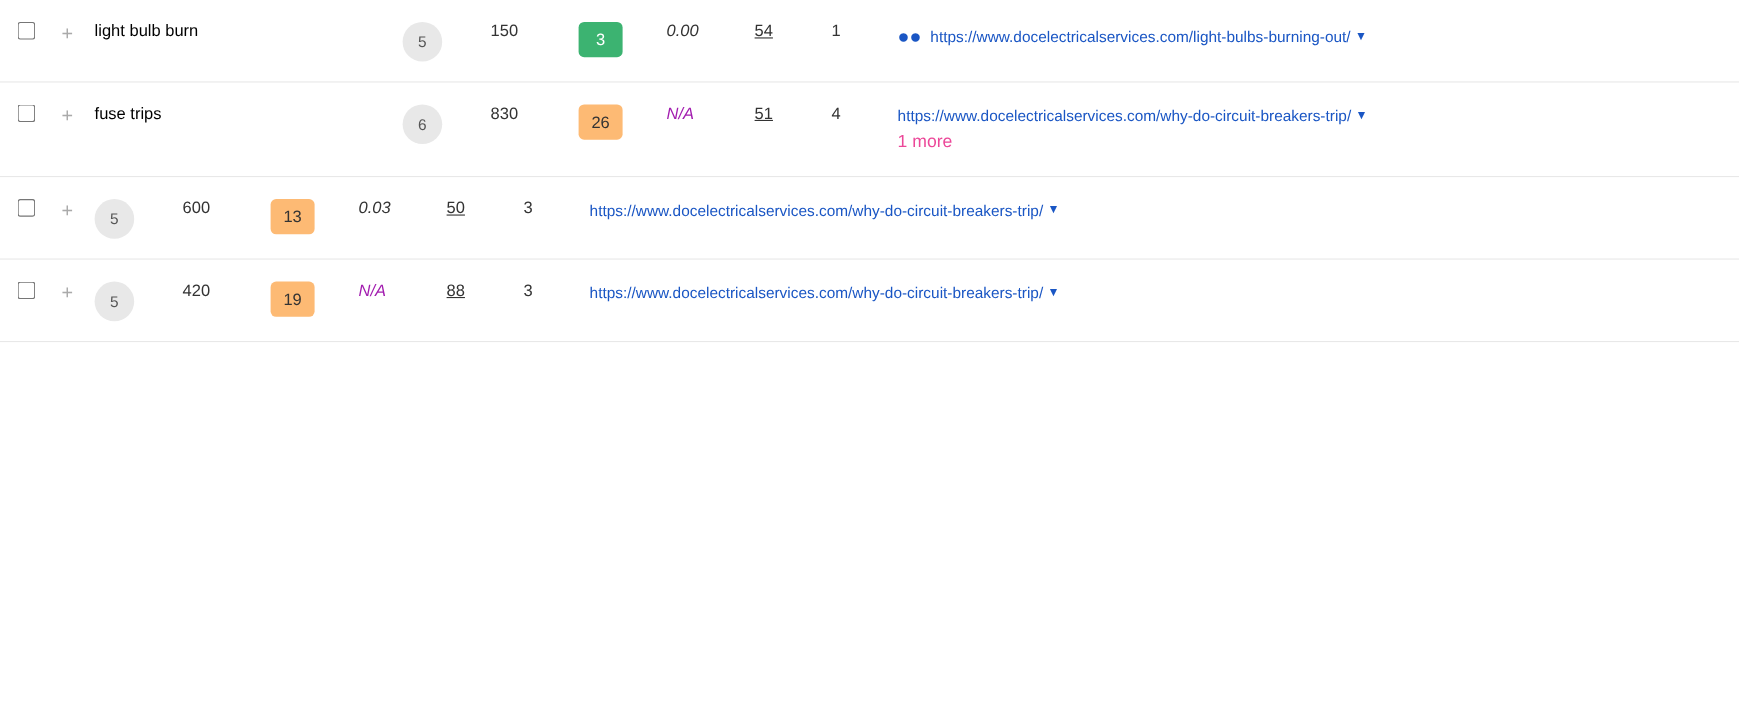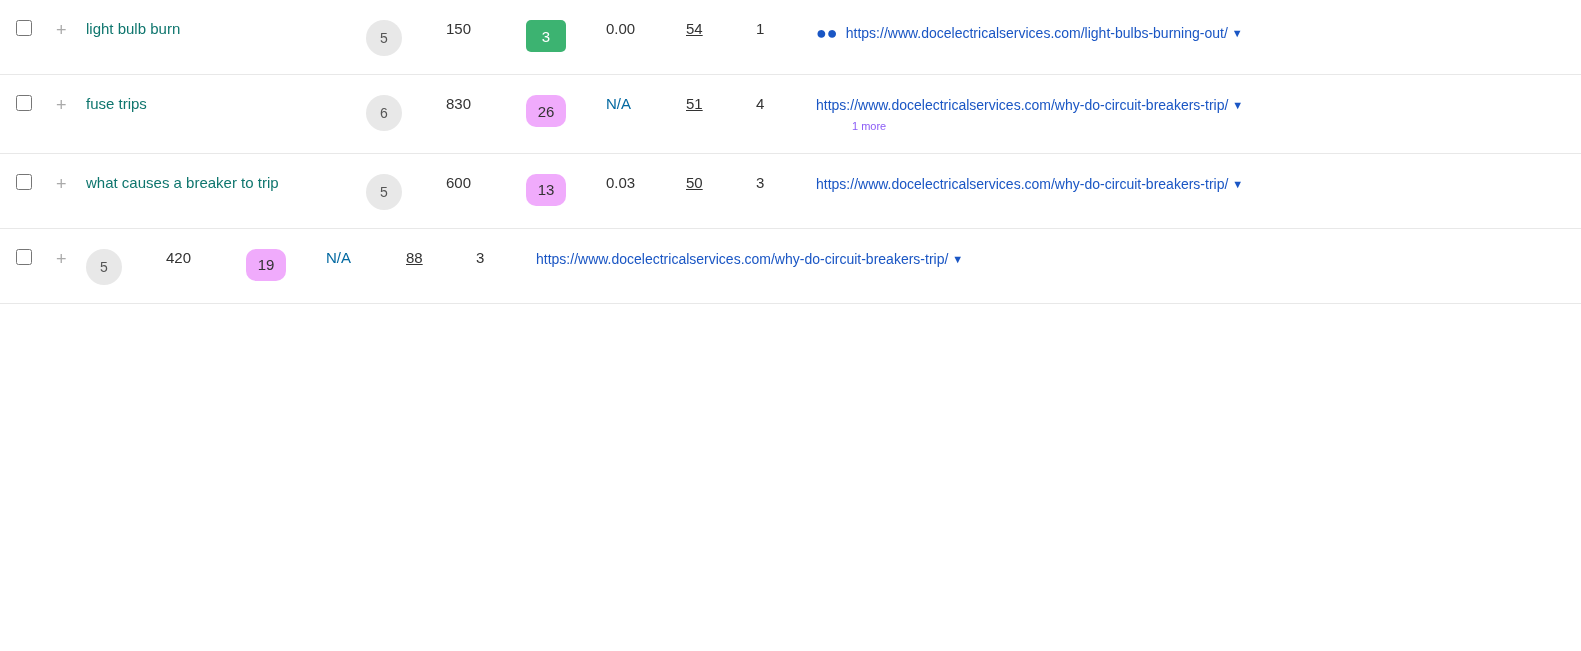--- a/index.html
+++ b/index.html
@@ -33,21 +33,21 @@
       padding-top: 2px;
       flex-shrink: 0;
       color: #aaa;
       font-size: 18px;
       cursor: pointer;
       user-select: none;
     }
     .col-keyword {
       width: 280px;
       flex-shrink: 0;
-      color: #0f766e;
+      color: #000000;
       font-size: 15px;
       line-height: 1.4;
     }
     .col-kd {
       width: 80px;
       flex-shrink: 0;
       display: flex;
       align-items: flex-start;
       padding-top: 2px;
     }
@@ -60,20 +60,21 @@
     .col-position {
       width: 80px;
       flex-shrink: 0;
       padding-top: 2px;
     }
     .col-cpc {
       width: 80px;
       flex-shrink: 0;
       color: #333;
       padding-top: 2px;
+      font-style: italic;
     }
     .col-traffic {
       width: 70px;
       flex-shrink: 0;
       color: #333;
       padding-top: 2px;
       text-decoration: underline;
     }
     .col-results {
       width: 60px;
@@ -112,49 +113,47 @@
       border-radius: 5px;
       font-size: 15px;
       font-weight: 500;
       padding: 0 6px;
     }
     .pos-green-dark {
       background: #3cb371;
       color: #fff;
     }
     .pos-green-light {
-      background: #f0abfc;
-      color: #333;
-      border-radius: 10px;
+      background: #fdba74;
+      color: #333;
     }
     .na-text {
-      color: #0369a1;
+      color: #a21caf;
       font-size: 15px;
       margin-top: 22px;
     }
     .url-line {
       display: flex;
       align-items: center;
       gap: 4px;
       flex-wrap: wrap;
     }
     .url-text {
       color: #1a56c4;
       font-size: 14px;
       word-break: break-all;
     }
     .dropdown-arrow {
       color: #1a56c4;
       font-size: 11px;
       flex-shrink: 0;
     }
     .more-text {
-      color: #8b5cf6;
-      font-size: 11px;
-      margin-left: 36px;
+      color: #ec4899;
+      font-size: 16px;
     }
     input[type="checkbox"] {
       width: 16px;
       height: 16px;
       cursor: pointer;
     }
     .dot-icon {
       display: inline-flex;
       gap: 2px;
       align-items: center;
@@ -209,21 +208,20 @@
           <span class="dropdown-arrow"> ▼</span>
         </div>
         <div class="more-text">1 more</div>
       </div>
     </div>
     <div class="table-row">
       <div class="col-checkbox">
         <input type="checkbox" style="">
       </div>
       <div class="col-expand">+</div>
-      <div class="col-keyword">what causes a breaker to trip</div>
       <div class="col-kd">
         <div class="kd-badge">5</div>
       </div>
       <div class="col-volume">600</div>
       <div class="col-position"><span class="pos-badge pos-green-light">13</span></div>
       <div class="col-cpc">0.03</div>
       <div class="col-traffic">50</div>
       <div class="col-results">3</div>
       <div class="col-url">
         <div class="url-line">

